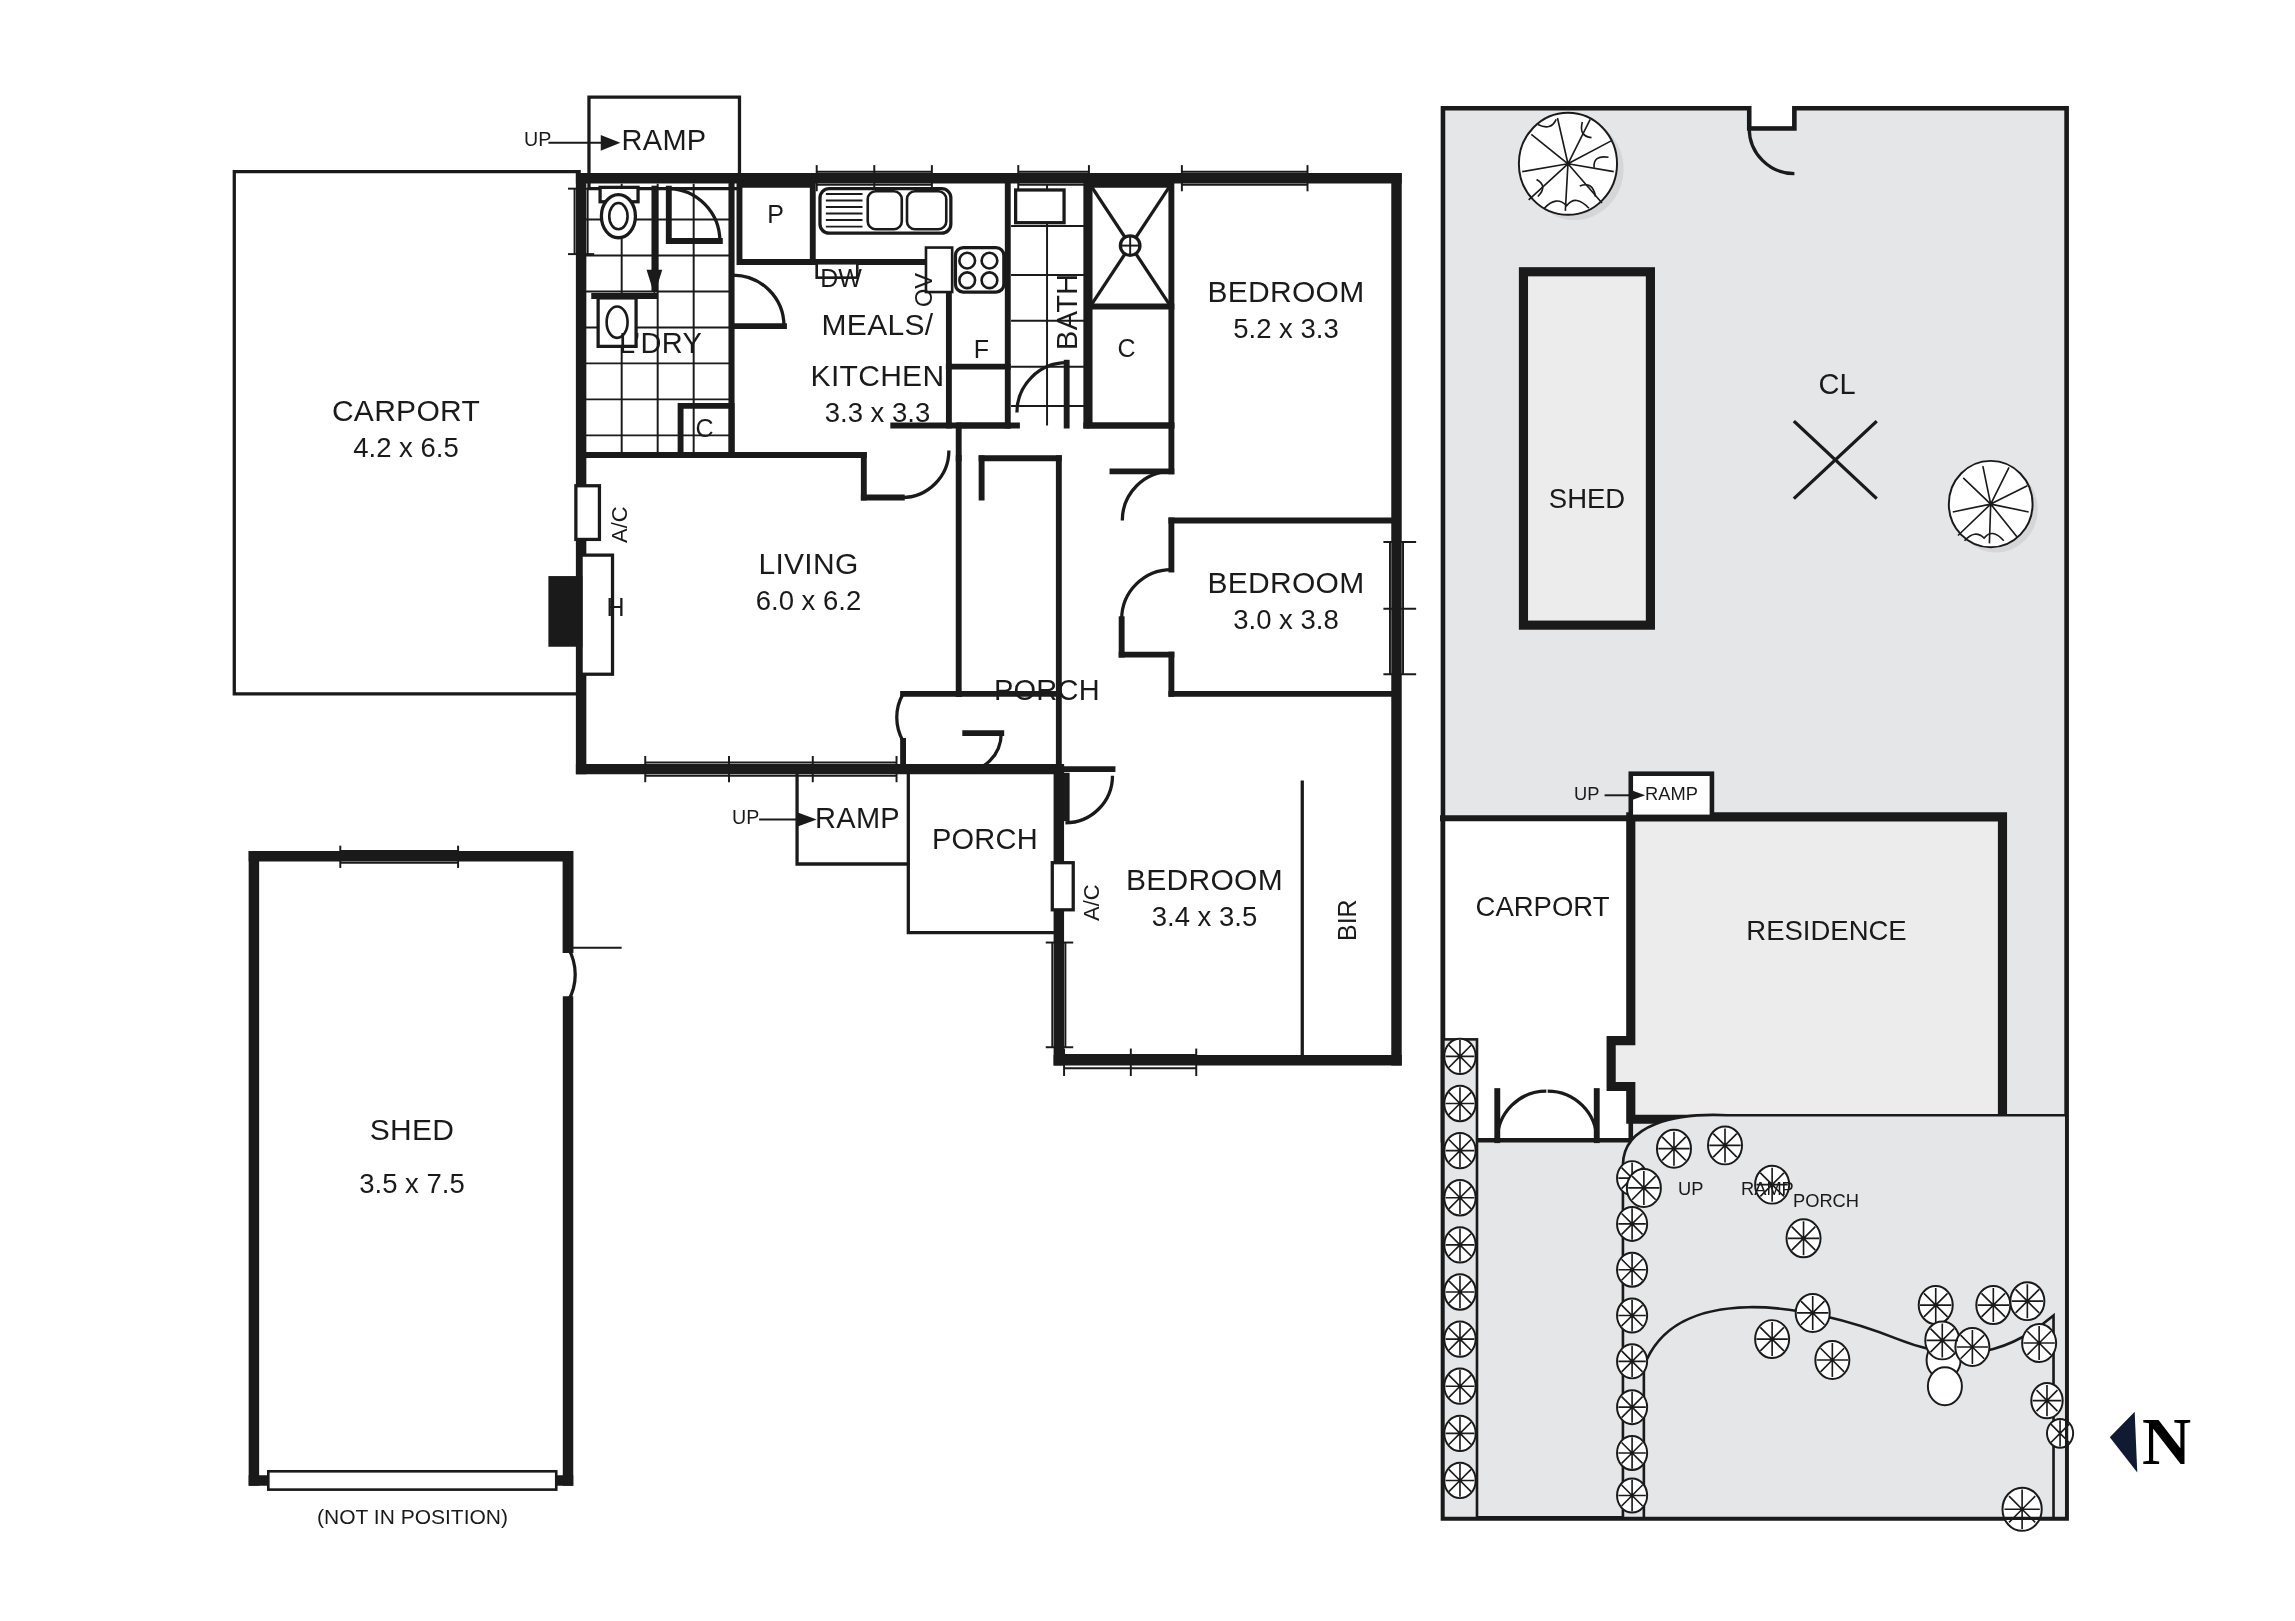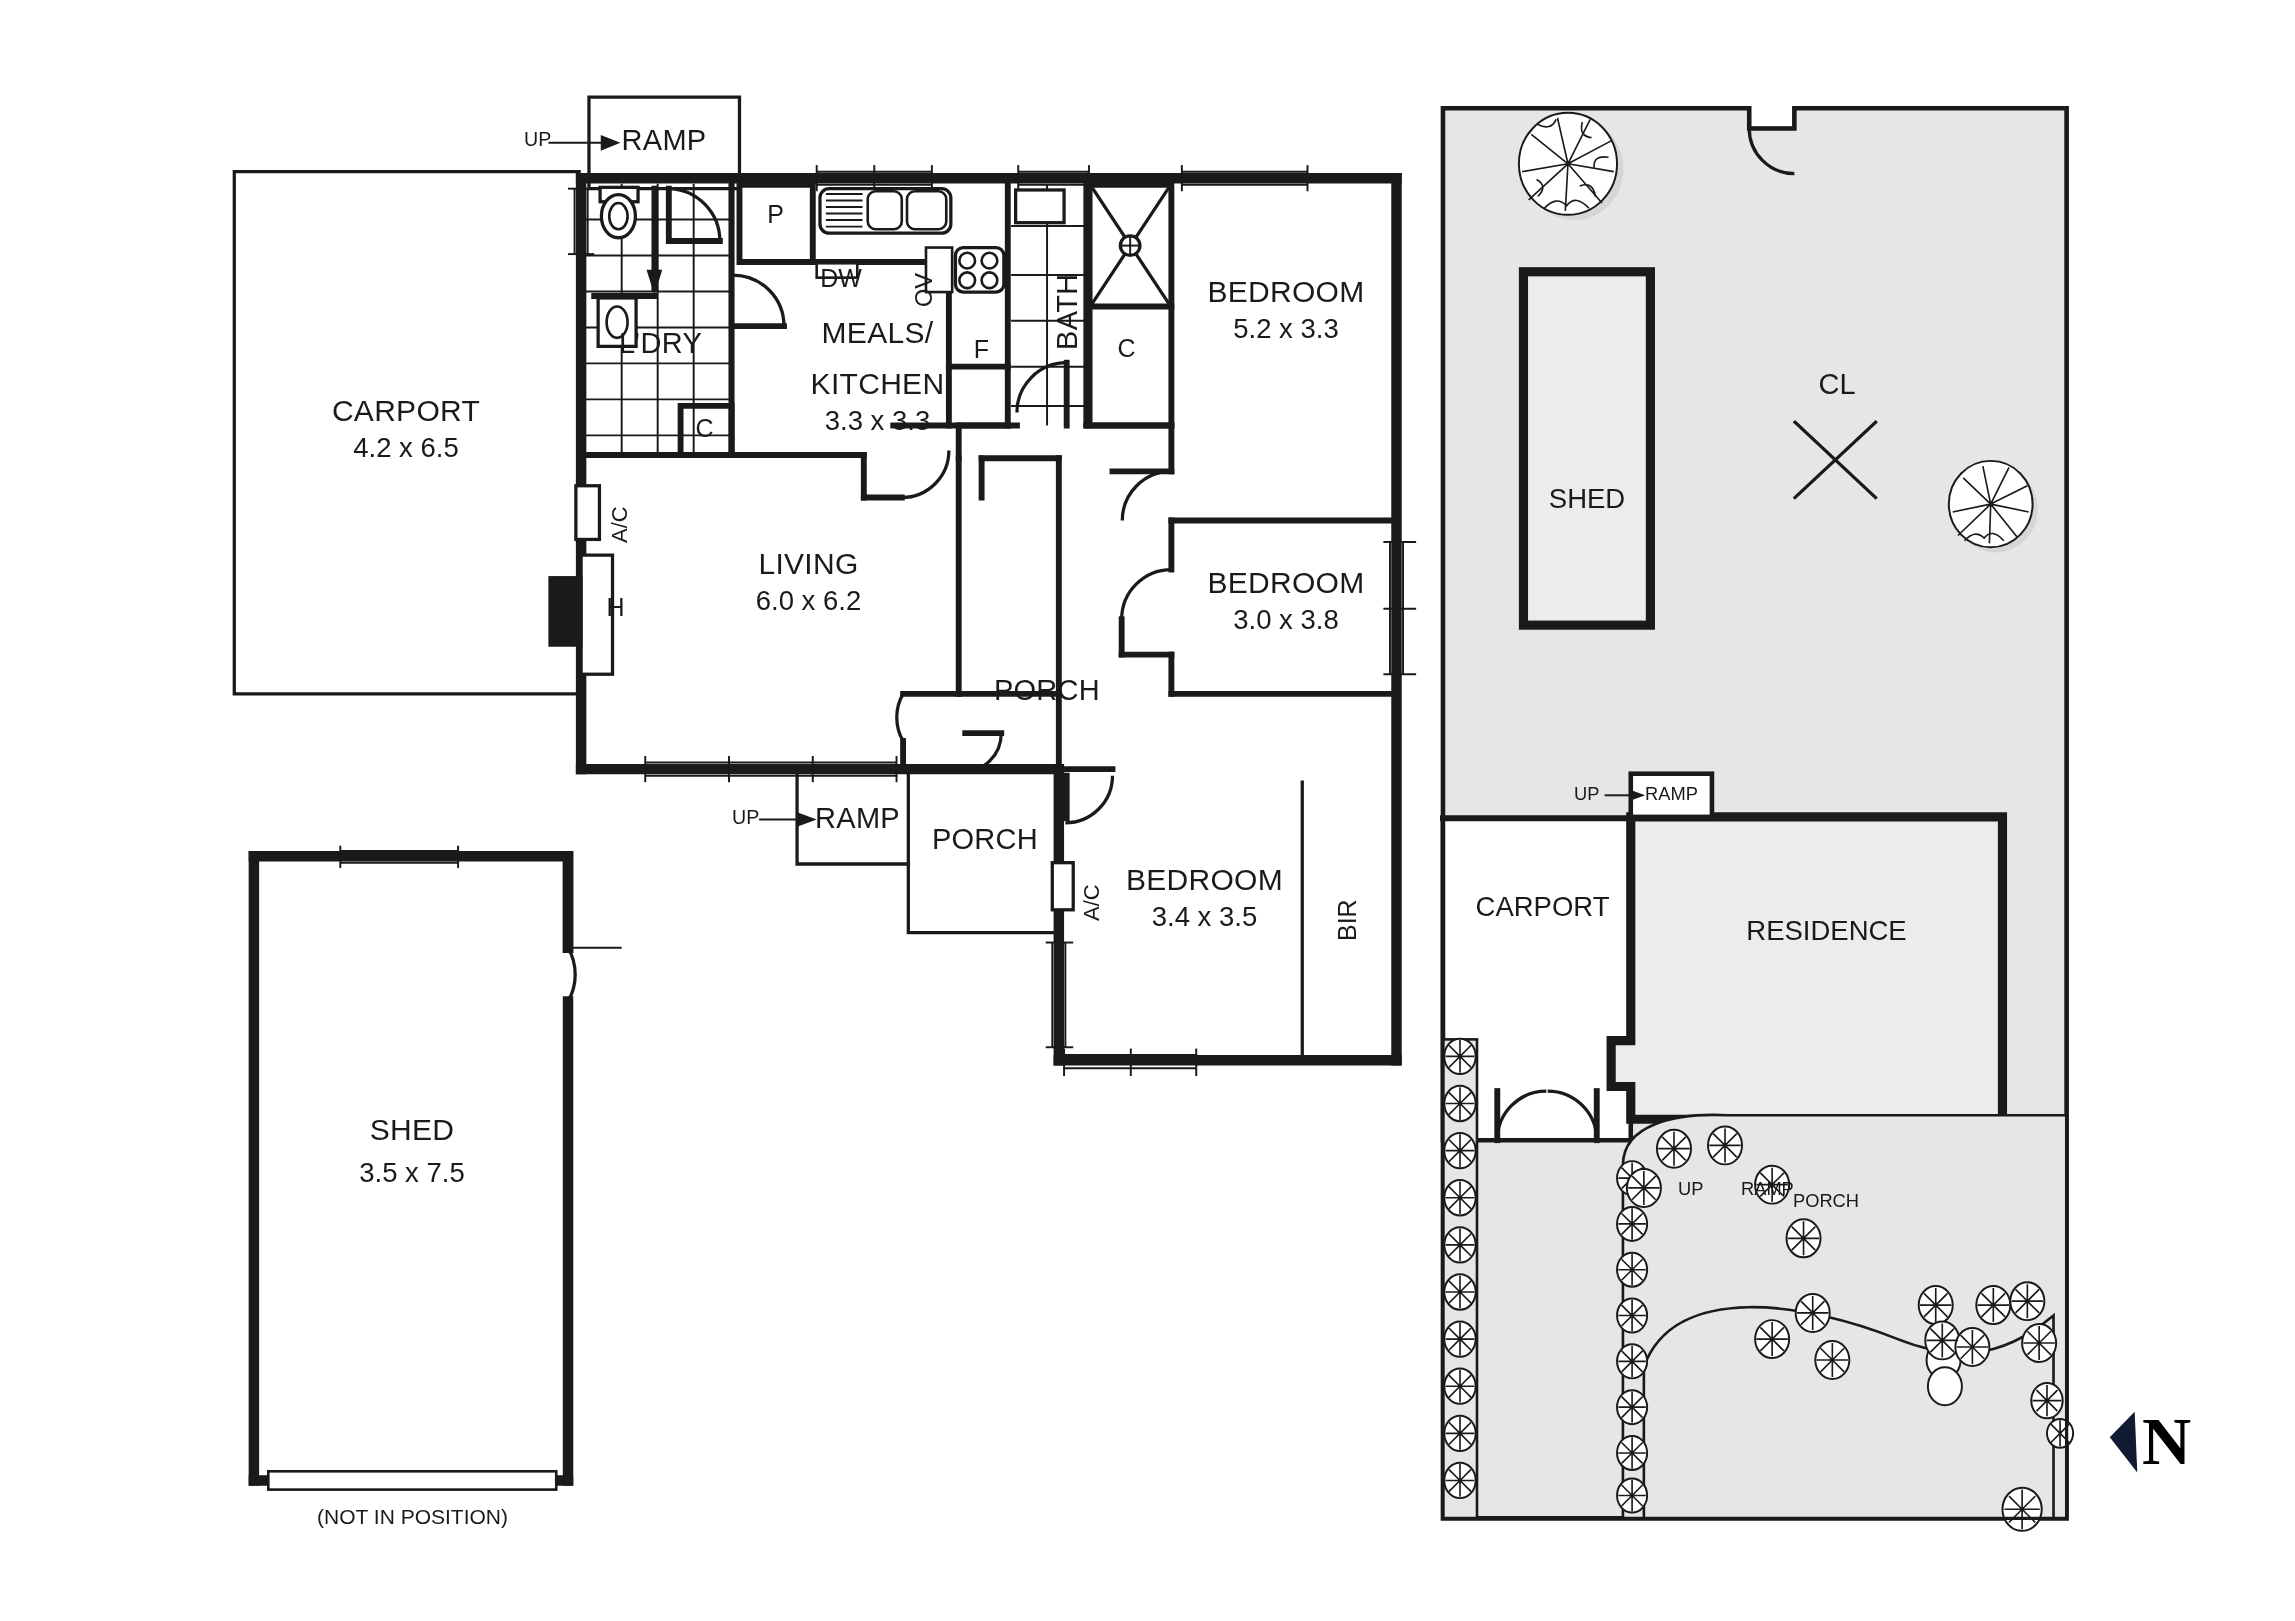--- a/index.html
+++ b/index.html
@@ -602,21 +602,21 @@
 
   <div style="position:absolute;left:275px;top:394px;width:262px;text-align:center;">
     <div class="lbl-room" style="font-size:30px;color:#1a1a1a;">CARPORT</div>
     <div class="lbl-dim" style="font-size:27.5px;color:#1a1a1a;margin-top:3.9px;">4.2 x 6.5</div>
   </div>
 
   <div style="position:absolute;left:592px;top:327px;width:137px;text-align:center;">
     <div class="lbl-room" style="font-size:29px;color:#1a1a1a;">L’DRY</div>
   </div>
 
-  <div style="position:absolute;left:763px;top:317px;width:229px;text-align:center;">
+  <div style="position:absolute;left:763px;top:309px;width:229px;text-align:center;">
     <div class="lbl-room" style="font-size:30px;color:#1a1a1a;line-height:1.08;">MEALS/</div>
     <div class="lbl-room" style="font-size:30px;color:#1a1a1a;line-height:1.08;margin-top:19px;">KITCHEN</div>
     <div class="lbl-dim" style="font-size:27.5px;color:#1a1a1a;margin-top:3.9px;">3.3 x 3.3</div>
   </div>
 
   <div style="position:absolute;left:1001px;top:196px;width:105px;height:157px;">
     <div class="lbl-room" style="font-size:29px;color:#1a1a1a;transform:rotate(-90deg);transform-origin:left top;
                 position:absolute;left:50px;top:154px;white-space:nowrap;">BATH</div>
   </div>
 
@@ -643,21 +643,21 @@
     <div class="lbl-room" style="font-size:29px;color:#1a1a1a;">PORCH</div>
   </div>
 
   <div style="position:absolute;left:1100px;top:863px;width:209px;text-align:center;">
     <div class="lbl-room" style="font-size:30px;color:#1a1a1a;">BEDROOM</div>
     <div class="lbl-dim" style="font-size:27.5px;color:#1a1a1a;margin-top:3.9px;">3.4 x 3.5</div>
   </div>
 
   <div style="position:absolute;left:304px;top:1113px;width:216px;text-align:center;">
     <div class="lbl-room" style="font-size:30px;color:#1a1a1a;">SHED</div>
-    <div class="lbl-dim" style="font-size:27.5px;color:#1a1a1a;margin-top:10px;">3.5 x 7.5</div>
+    <div class="lbl-dim" style="font-size:27.5px;color:#1a1a1a;margin-top:21px;">3.5 x 7.5</div>
   </div>
 
   <div style="position:absolute;left:249px;top:1505px;width:327px;text-align:center;">
     <div class="lbl-note" style="font-size:21px;color:#1a1a1a;">(NOT IN POSITION)</div>
   </div>
 
   <div style="position:absolute;left:592px;top:124px;width:144px;text-align:center;">
     <div class="lbl-room" style="font-size:29px;color:#1a1a1a;">RAMP</div>
   </div>
   <div style="position:absolute;left:524px;top:128px;">

